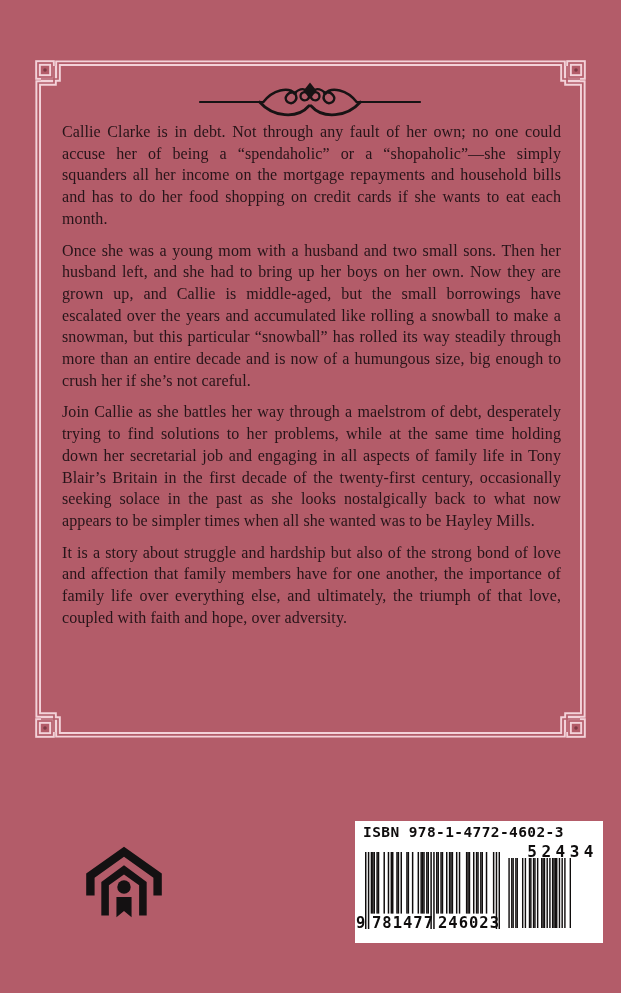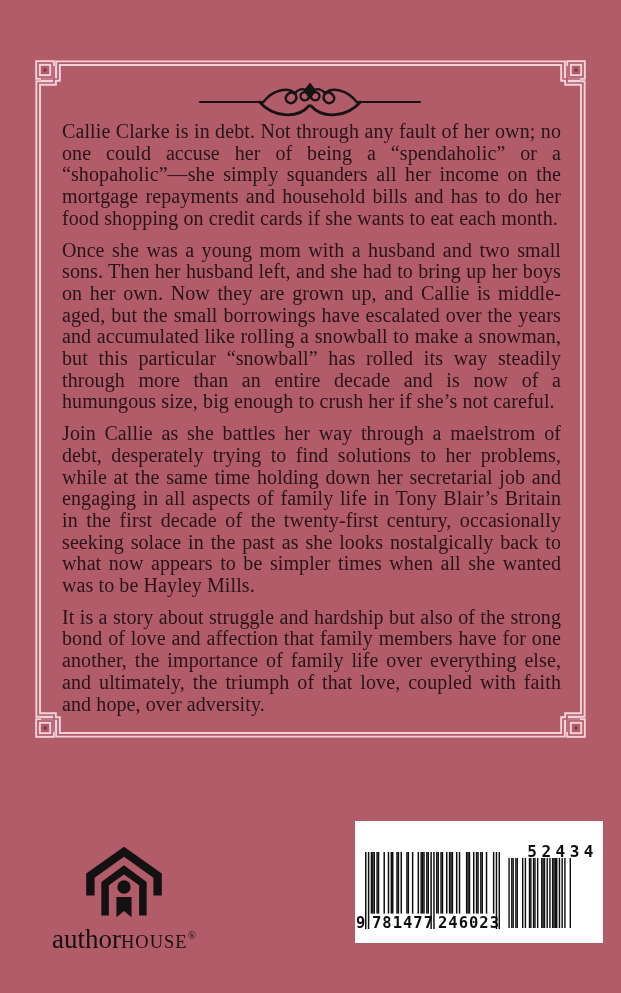--- a/index.html
+++ b/index.html
@@ -14,21 +14,21 @@
   
   .frame { position:absolute; left:30px; top:55px; width:561px; height:688px; }
   .frame svg { display:block; width:561px; height:688px; }
 
   
   .flourish { position:absolute; left:198px; top:80px; width:224px; height:44px; }
 
   
   .blurb {
     position:absolute; left:62px; top:121px; width:499px;
-    color:#271419; font-size:20px; line-height:21.7px;
+    color:#271419; font-size:16px; line-height:21.7px;
     text-align:justify; letter-spacing:0.1px;
   }
   .blurb p { margin:0 0 10px 0; }
 
   
   .publisher { position:absolute; left:40px; top:845px; width:168px; text-align:center; color:#141112; }
   .pub-icon { display:block; margin:0 auto 7px auto; width:84px; height:74px; }
   .pub-word { font-size:27px; line-height:1; white-space:nowrap; }
   .pub-caps { font-size:18.5px; letter-spacing:1px; }
   .pub-reg  { font-size:11px; vertical-align:9px; }
@@ -101,24 +101,24 @@
 
   <div class="publisher">
     <svg class="pub-icon" viewBox="0 0 100 88">
       <g fill="#141112">
         <path d="M5,60 V34 L50,2 L95,34 V60 H85 V39 L50,14 L15,39 V60 Z"></path>
         <path d="M23,84 V44 L50,24 L77,44 V84 H68 V48 L50,35 L32,48 V84 Z"></path>
         <circle cx="50" cy="50" r="8"></circle>
         <path d="M41,62 H59 V86 L50,78.5 L41,86 Z"></path>
       </g>
     </svg>
-    <div class="pub-word"><span>author</span><span class="pub-caps">HOUSE</span><span class="pub-reg">®</span></div>
   </div>
 
   <div class="barcode">
+    <div class="isbn-line">ISBN 978-1-4772-4602-3</div>
     <div class="addon-digits">52434</div>
     <svg id="ean-main" class="ean-main" viewBox="0 0 95 100" preserveAspectRatio="none">
         <rect x="0" y="0" width="1.04" height="100" fill="#100d0d"></rect>
         <rect x="2" y="0" width="1.04" height="100" fill="#100d0d"></rect>
         <rect x="4" y="0" width="1.04" height="80" fill="#100d0d"></rect>
         <rect x="5" y="0" width="1.04" height="80" fill="#100d0d"></rect>
         <rect x="6" y="0" width="1.04" height="80" fill="#100d0d"></rect>
         <rect x="8" y="0" width="1.04" height="80" fill="#100d0d"></rect>
         <rect x="9" y="0" width="1.04" height="80" fill="#100d0d"></rect>
         <rect x="13" y="0" width="1.04" height="80" fill="#100d0d"></rect>

